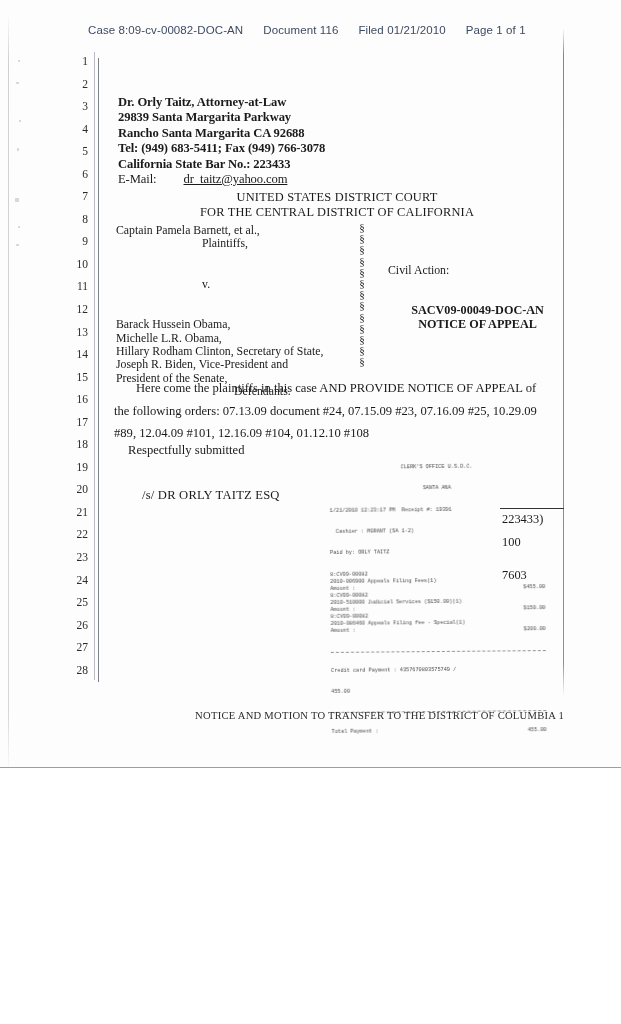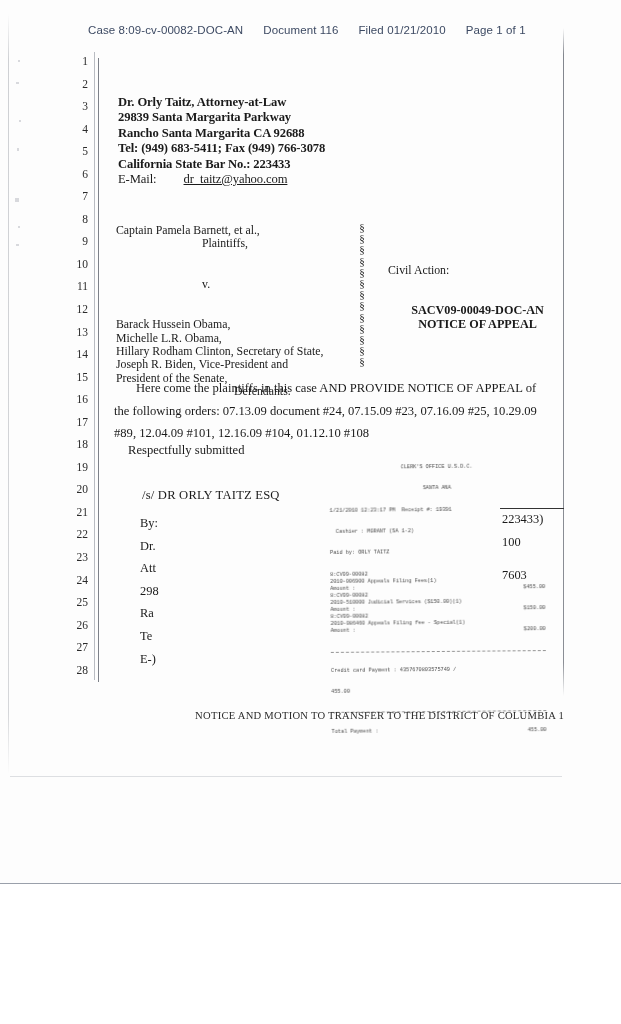--- a/index.html
+++ b/index.html
@@ -1,20 +1,20 @@
 <!DOCTYPE html>
 <html><head>
 <meta charset="utf-8">
 <style>
   html,body{margin:0;padding:0;background:#ffffff;}
   body{width:621px;height:1024px;position:relative;overflow:hidden;
        font-family:"Liberation Serif",serif;color:#1a1a1a;}
 
   
-  #scan{position:absolute;left:0;top:0;width:621px;height:884px;
+  #scan{position:absolute;left:0;top:0;width:621px;height:768px;
         background:#fdfdfd;overflow:hidden;}
   #scan:after{content:"";position:absolute;left:0;right:0;bottom:0;height:1px;
         background:#9aa0aa;}
 
   .page-edge-left{position:absolute;left:8px;top:14px;width:1px;height:760px;
         background:linear-gradient(to bottom,rgba(120,125,135,.0),rgba(120,125,135,.35) 6%,rgba(120,125,135,.30) 92%,rgba(120,125,135,0));}
   .page-edge-right{position:absolute;left:563px;top:28px;width:1px;height:668px;
         background:linear-gradient(to bottom,rgba(90,95,105,0),rgba(90,95,105,.75) 4%,rgba(90,95,105,.7) 95%,rgba(90,95,105,0));}
   .page-edge-bottom{position:absolute;left:10px;top:776px;width:552px;height:1px;
         background:rgba(150,155,165,.30);}
@@ -145,20 +145,24 @@
 
   <div class="attorney">
     <div>Dr. Orly Taitz, Attorney-at-Law</div>
     <div>29839 Santa Margarita Parkway</div>
     <div>Rancho Santa Margarita CA 92688</div>
     <div>Tel: (949) 683-5411; Fax (949) 766-3078</div>
     <div>California State Bar No.: 223433</div>
     <div class="email"><span>E-Mail: </span><u>dr_taitz@yahoo.com</u></div>
   </div>
 
+  <div class="court">
+    <div>UNITED STATES DISTRICT COURT</div>
+    <div>FOR THE CENTRAL DISTRICT OF CALIFORNIA</div>
+  </div>
 
   <div class="caption">
     <div class="cap-left">
       <div>Captain Pamela Barnett, et al.,</div>
       <div class="indentP">Plaintiffs,</div>
       <div style="height:27px"></div>
       <div class="indentP">v.</div>
       <div style="height:27px"></div>
       <div id="defendant-list">
           <div>Barack Hussein Obama,</div>
@@ -192,29 +196,20 @@
 
   <div class="para">
     <div class="ind">Here come the plaintiffs in this case  AND PROVIDE NOTICE OF APPEAL of</div>
     <div>the following orders: 07.13.09 document #24, 07.15.09 #23, 07.16.09 #25, 10.29.09</div>
     <div>#89, 12.04.09 #101, 12.16.09 #104, 01.12.10 #108</div>
   </div>
 
   <div class="resp">Respectfully submitted</div>
   <div class="sig">/s/ DR ORLY TAITZ ESQ</div>
 
-  <div class="sigblock">
-    <div>By:</div>
-    <div>Dr.</div>
-    <div>Att</div>
-    <div>298</div>
-    <div>Ra</div>
-    <div>Te</div>
-    <div>E-)</div>
-  </div>
   <div class="tail-rule"></div>
   <div class="tail" style="top:512px">223433)</div>
   <div class="tail" style="top:535px">100</div>
   <div class="tail" style="top:568px">7603</div>
 
   <div class="stamp">
     <div class="ctr">CLERK'S OFFICE U.S.D.C.</div>
     <div class="ctr">SANTA ANA</div>
     <div>1/21/2010 12:23:17 PM  Receipt #: 19391</div>
     <div class="ind1">Cashier : MGRANT (SA 1-2)</div>

